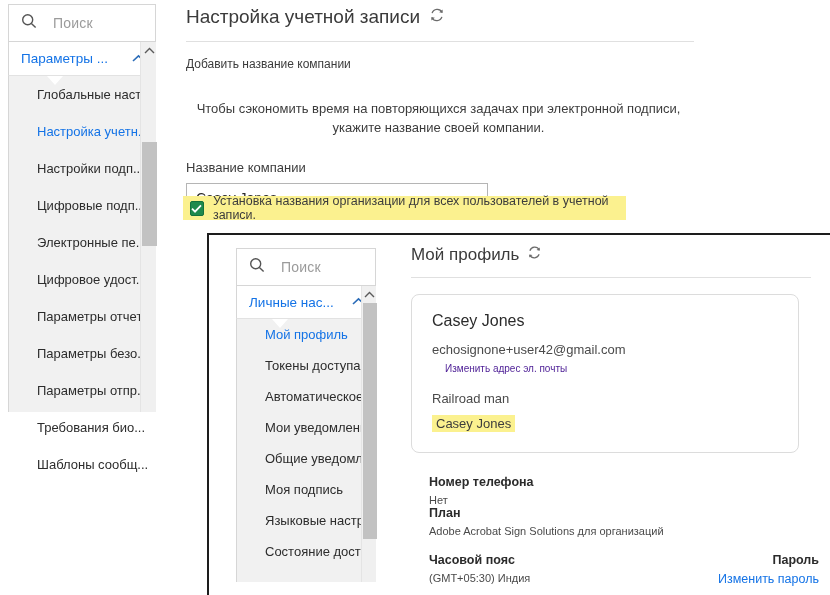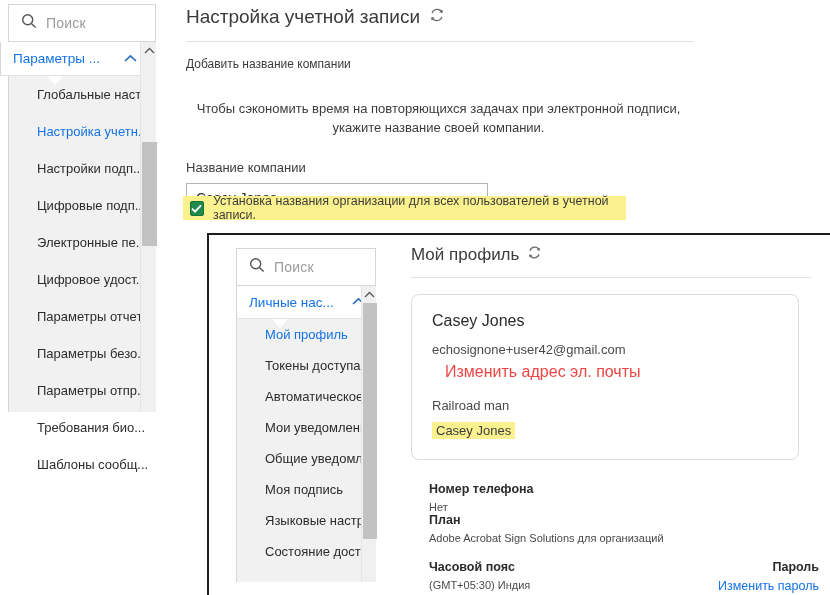--- a/index.html
+++ b/index.html
@@ -7,21 +7,21 @@
     margin: 0; padding: 0;
     width: 830px; height: 595px;
     background: #ffffff;
     font-family: "Liberation Sans", sans-serif;
     overflow: hidden;
   }
   #root { position: relative; width: 830px; height: 595px; background:#fff; }
   .search-box {
     display:flex; align-items:center;
     border:1px solid #d6d6d6; background:#fff;
-    height:38px; padding-left:12px; gap:9px;
+    height:38px; padding-left:12px; gap:16px;
   }
   .search-box .mag { flex:0 0 auto; }
   .search-ph { color:#9b9b9b; font-size:14px; letter-spacing:.2px; }
 
   .group-head {
     display:flex; align-items:center; justify-content:space-between;
     border-left:1px solid #d6d6d6; border-right:1px solid #d6d6d6;
     border-bottom:1px solid #e2e2e2;
     background:#fff; color:#1473e6; font-size:13.5px;
     height:34px; padding:0 10px 0 12px;
@@ -83,21 +83,21 @@
   #inner-nav { position:absolute; left:27px; top:84px; width:140px; height:263px; }
   #inner-nav .nav-item { height:31px; }
 
   .inner-title { font-size:17px; color:#3b3b3b; display:flex; align-items:center; gap:8px; }
 
   .profile-card {
     border:1px solid #dcdcdc; border-radius:8px; background:#fff;
   }
   .pc-name { font-size:16px; color:#2b2b2b; }
   .pc-email { font-size:13px; color:#4a4a4a; }
-  .pc-link { font-size:16px; color:#ef4444; }
+  .pc-link { font-size:10px; color:#4c1d95; }
   .pc-org { font-size:13px; color:#4a4a4a; }
   .pc-hl { font-size:13px; color:#3c3c3c; background:#fbf18f; display:inline-block; padding:1px 4px; }
 
   .info-lab { font-size:12.5px; color:#2b2b2b; font-weight:bold; }
   .info-val { font-size:11px; color:#4a4a4a; }
   .info-link { font-size:12.5px; color:#1473e6; }
 </style>
 </head>
 <body>
 
@@ -106,21 +106,21 @@
   <div class="search-box" id="outer-search" style="position:absolute;left:8px;top:4px;width:148px;">
     <span class="mag">
       <svg width="16" height="16" viewBox="0 0 16 16">
         <circle cx="6.7" cy="6.7" r="5" fill="none" stroke="#555" stroke-width="1.4"></circle>
         <line x1="10.4" y1="10.4" x2="14.6" y2="14.6" stroke="#555" stroke-width="1.4"></line>
       </svg>
     </span>
     <span class="search-ph">Поиск</span>
   </div>
 
-  <div class="group-head" style="position:absolute;left:0;top:42px;width:148px;">
+  <div class="group-head" style="position:absolute;left:8px;top:42px;width:148px;">
     <span>Параметры ...</span>
     <span class="chev">
       <svg width="13" height="9" viewBox="0 0 13 9">
           <polyline points="1,7 6.5,1.8 12,7" fill="none" stroke="#2b6cb8" stroke-width="1.6"></polyline>
         </svg>
     </span>
   </div>
 
   <div class="nav-list" id="outer-nav">
     <div class="notch" style="left:38px;top:0;"></div>

